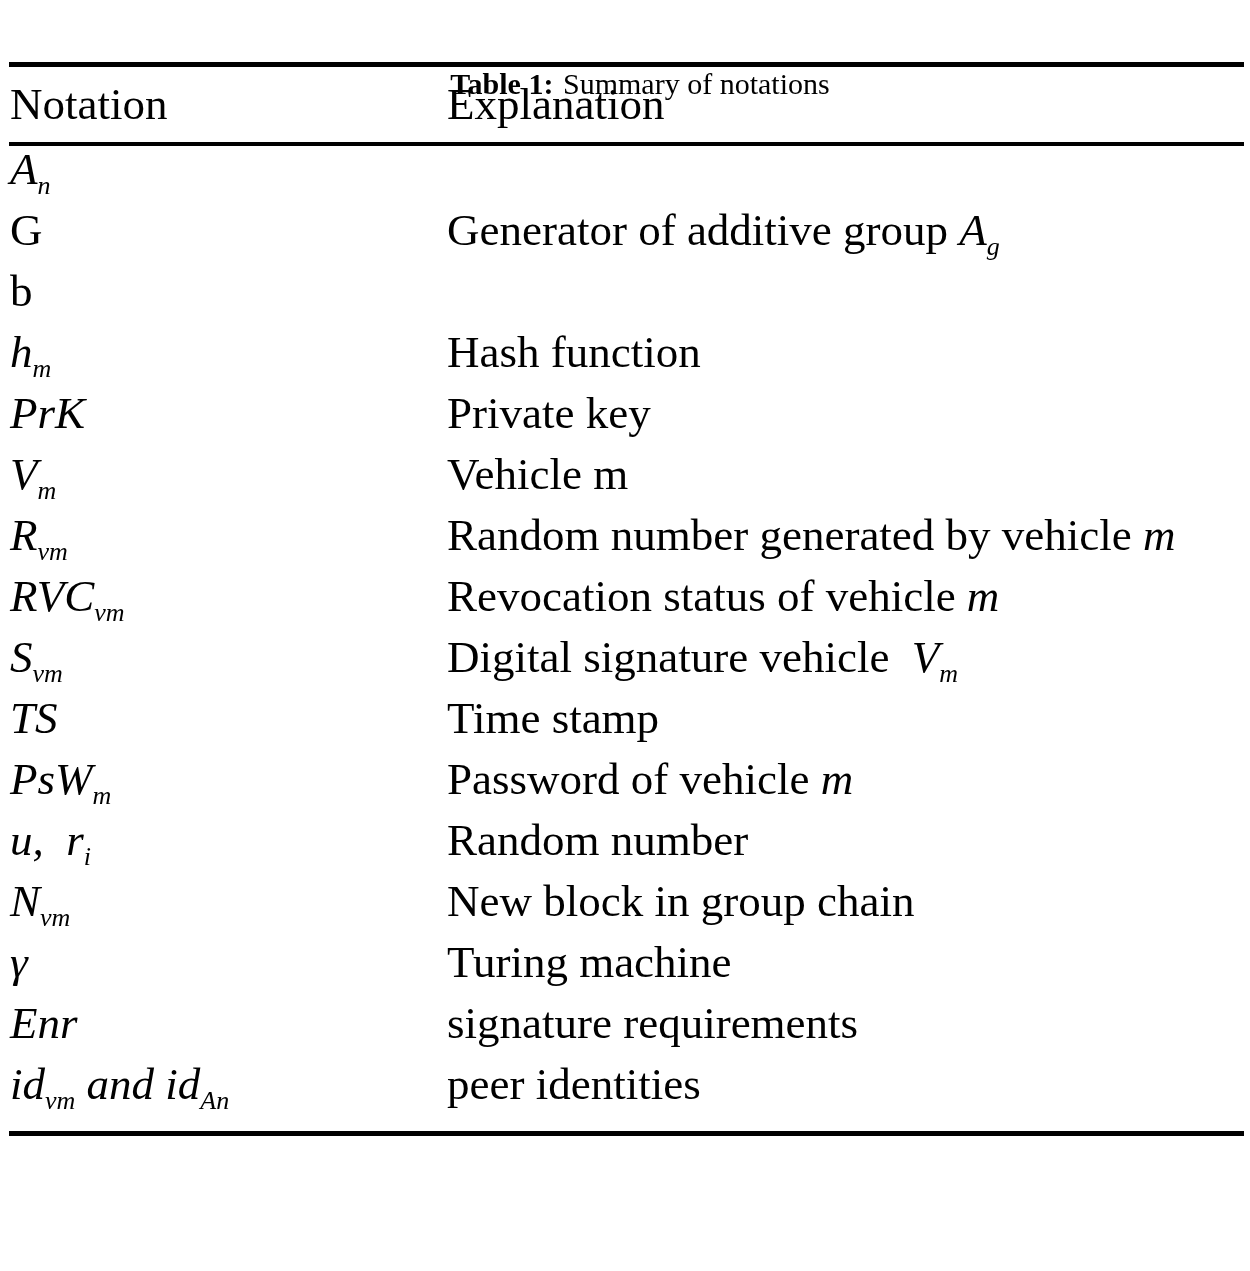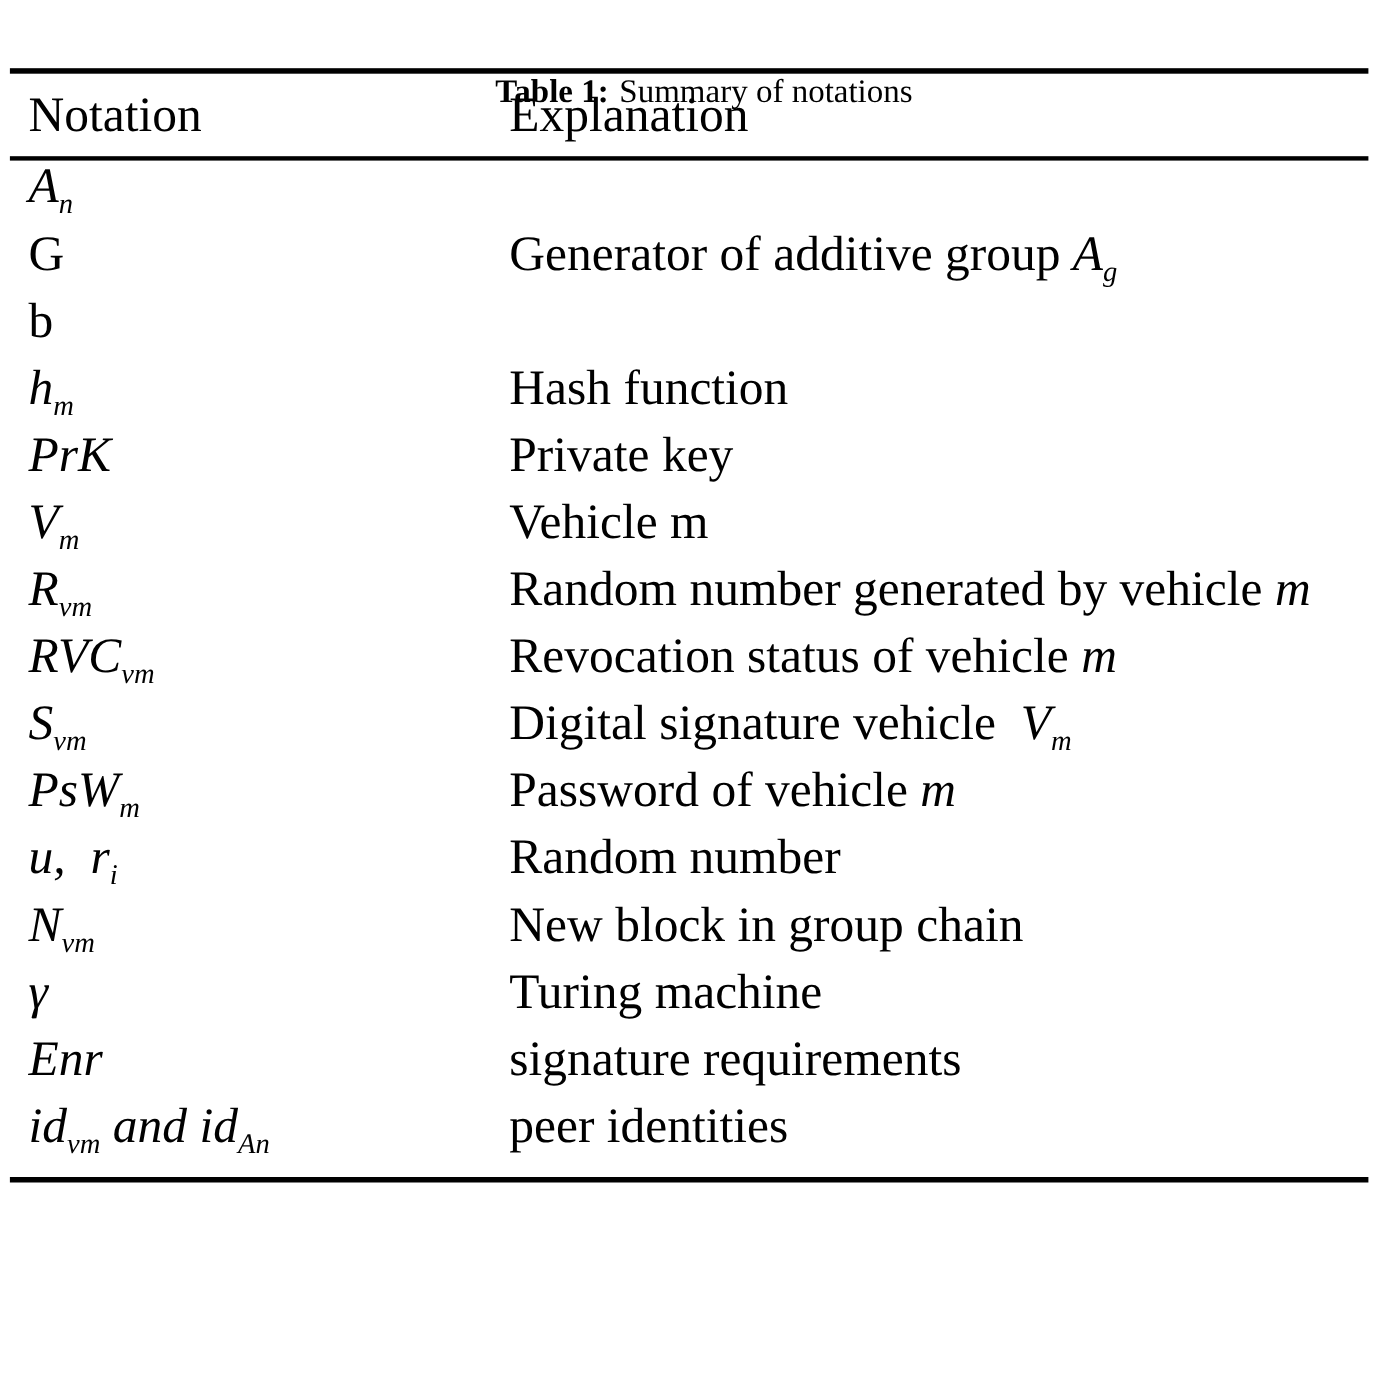--- a/index.html
+++ b/index.html
@@ -19,21 +19,21 @@
   .title .bold{font-weight:bold;margin-right:0.32em;}
 
   .rule{background:#000;margin-left:9px;margin-right:6px;}
   .rule-thick{height:5px;}
   .rule-mid{height:4px;}
   .rule-bottom{margin-top:9px;}
 
   .grid-row{
     display:grid;
     grid-template-columns:437px 1fr;
-    padding-left:26px;
+    padding-left:10px;
   }
   .header-row{
     height:75px;line-height:75px;
     font-size:45px;
   }
   .body-row{
     height:61px;line-height:47px;
     font-size:45px;
   }
   .cell{white-space:pre;overflow:visible;}
@@ -96,20 +96,24 @@
       </div>
       <div class="grid-row body-row">
         <div class="cell"><span class="seg-i">RVC</span><span class="seg-sub">vm</span></div>
         <div class="cell"><span class="seg-r">Revocation status of vehicle </span><span class="seg-i">m</span></div>
       </div>
       <div class="grid-row body-row">
         <div class="cell"><span class="seg-i">S</span><span class="seg-sub">vm</span></div>
         <div class="cell"><span class="seg-r">Digital signature vehicle  </span><span class="seg-i">V</span><span class="seg-sub">m</span></div>
       </div>
       <div class="grid-row body-row">
+        <div class="cell"><span class="seg-i">TS</span></div>
+        <div class="cell"><span class="seg-r">Time stamp</span></div>
+      </div>
+      <div class="grid-row body-row">
         <div class="cell"><span class="seg-i">PsW</span><span class="seg-sub">m</span></div>
         <div class="cell"><span class="seg-r">Password of vehicle </span><span class="seg-i">m</span></div>
       </div>
       <div class="grid-row body-row">
         <div class="cell"><span class="seg-i">u,  </span><span class="seg-i">r</span><span class="seg-sub">i</span></div>
         <div class="cell"><span class="seg-r">Random number</span></div>
       </div>
       <div class="grid-row body-row">
         <div class="cell"><span class="seg-i">N</span><span class="seg-sub">vm</span></div>
         <div class="cell"><span class="seg-r">New block in group chain</span></div>

